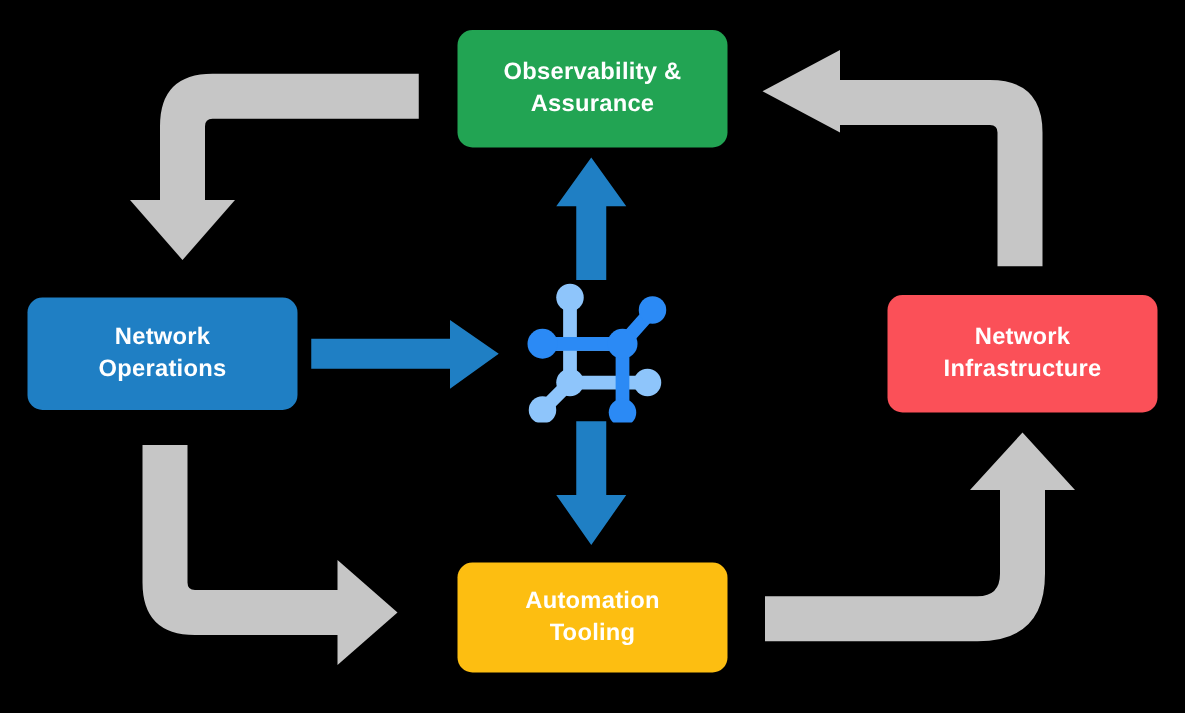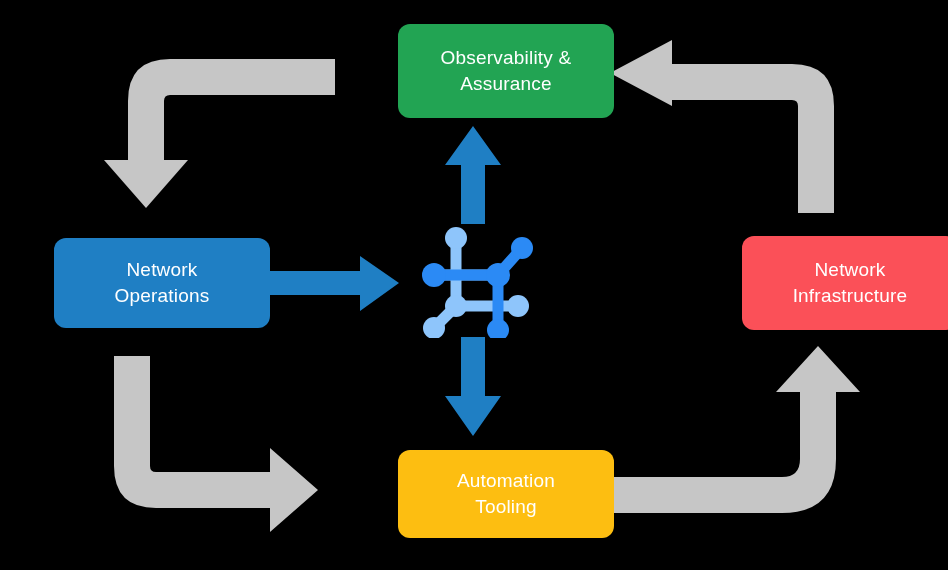--- a/index.html
+++ b/index.html
@@ -21,27 +21,26 @@
   .node-box {
     position: absolute;
     display: flex;
     align-items: center;
     justify-content: center;
     text-align: center;
     border-radius: 12px;
     color: #ffffff;
     font-size: 19px;
     line-height: 1.35;
-    font-weight: 400;
+    font-weight: 700;
     letter-spacing: 0.2px;
     box-sizing: border-box;
     padding: 6px 10px;
     white-space: pre-line;
     user-select: none;
-    margin-left: 32px;
   }
   #box-observability {
     left: 366px;  top: 24px;   width: 216px; height: 94px;
     background: #22A453;
   }
   #box-network-operations {
     left: 22px;   top: 238px;  width: 216px; height: 90px;
     background: #1F7FC4;
   }
   #box-network-infrastructure {

